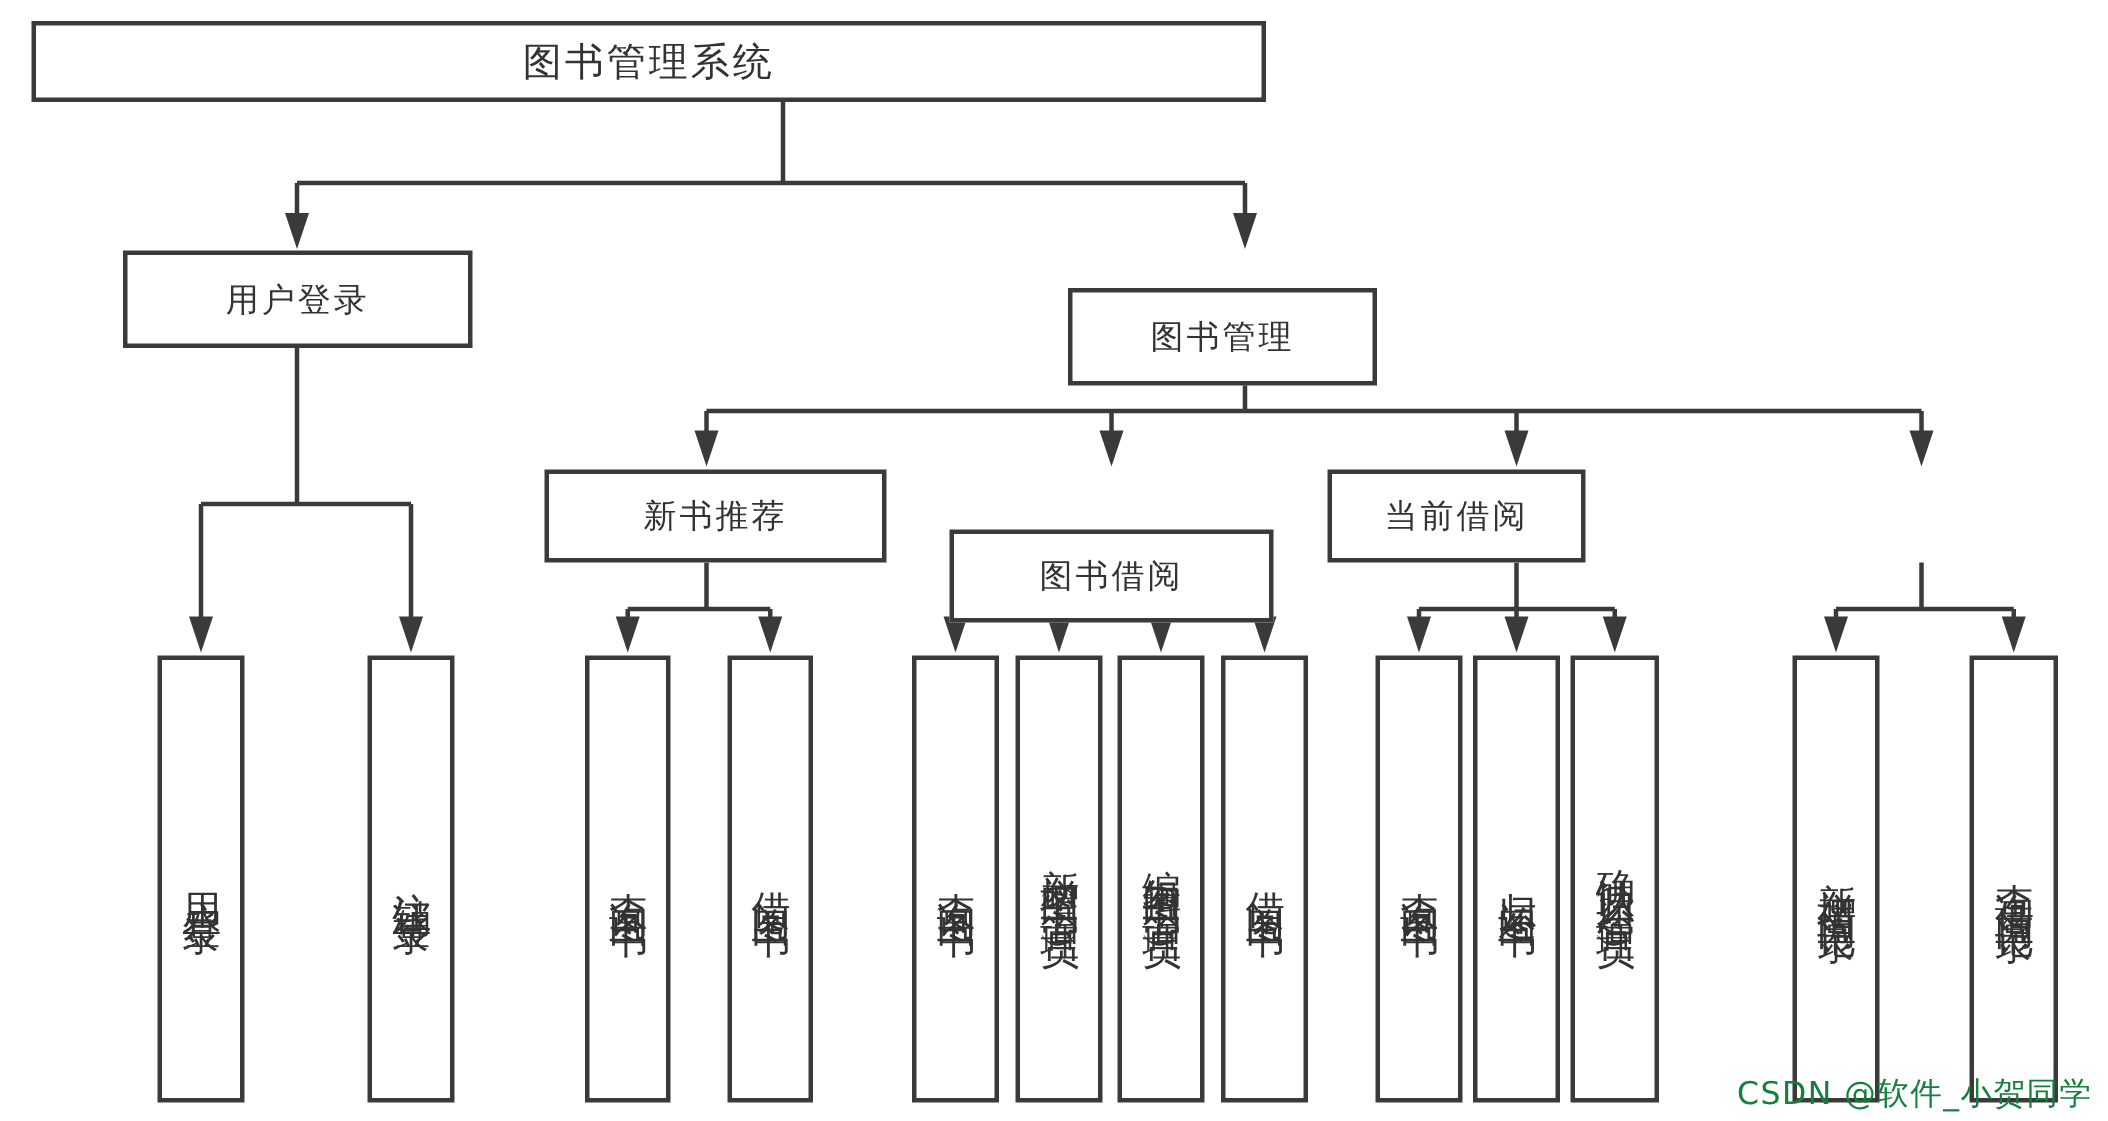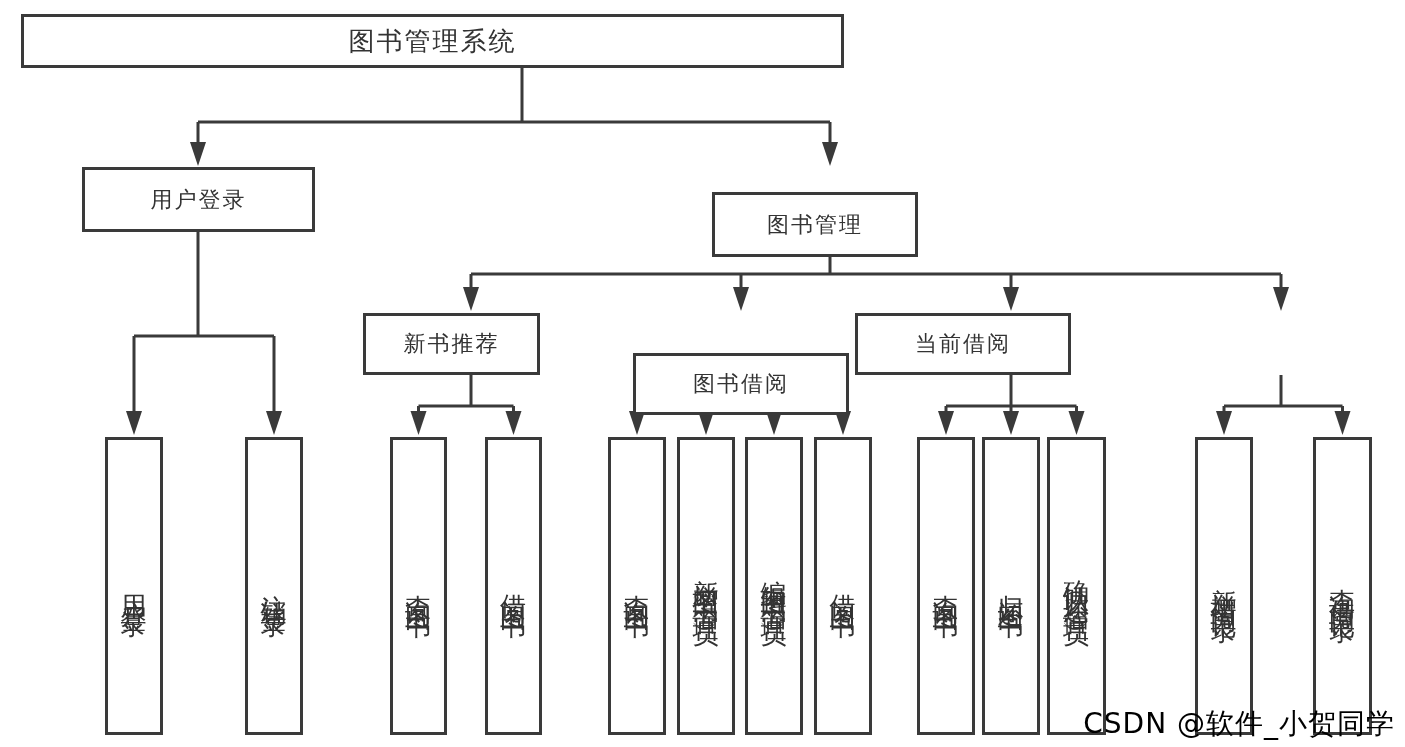--- a/index.html
+++ b/index.html
@@ -30,23 +30,23 @@
     text-orientation: mixed;
     font-size: 26px;
     letter-spacing: 6px;
     line-height: 1;
     white-space: nowrap;
   }
   .watermark {
     position: absolute;
     right: 10px;
     bottom: 4px;
-    font-size: 28px;
+    font-size: 21px;
     letter-spacing: 1px;
-    color: #000000;
+    color: #15803d;
     z-index: 5;
     white-space: nowrap;
     text-align: right;
   }
 </style>
 </head>
 <body>
 
 <div class="canvas">
 
@@ -87,27 +87,27 @@
     <span class="label">图书管理系统</span>
   </div>
 
   <div class="node h" style="left:82px; top:167px; width:233px; height:65px;">
     <span class="label">用户登录</span>
   </div>
   <div class="node h" style="left:712px; top:154px; width:206px; height:65px;margin-top:38px;">
     <span class="label">图书管理</span>
   </div>
 
-  <div class="node h" style="left:363px; top:313px; width:177px; height:62px;">
+  <div class="node h" style="left:363px; top:313px; width:228px; height:62px;">
     <span class="label">新书推荐</span>
   </div>
   <div class="node h" style="left:633px; top:313px; width:216px; height:62px;margin-top:40px;">
     <span class="label">图书借阅</span>
   </div>
-  <div class="node h" style="left:855px; top:313px; width:216px; height:62px;justify-content:center;">
+  <div class="node h" style="left:885px; top:313px; width:172px; height:62px;justify-content:center;">
     <span class="label">当前借阅</span>
   </div>
 
   <div class="node v" style="left:105px; top:437px; width:58px; height:298px;">
     <span class="label">用户登录</span>
   </div>
   <div class="node v" style="left:245px; top:437px; width:58px; height:298px;">
     <span class="label">注销登录</span>
   </div>
 

